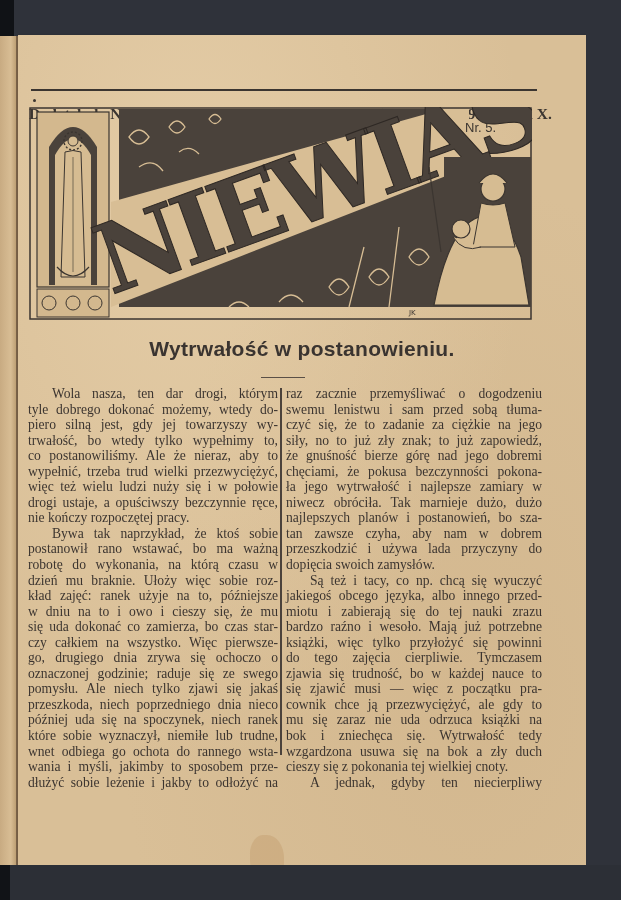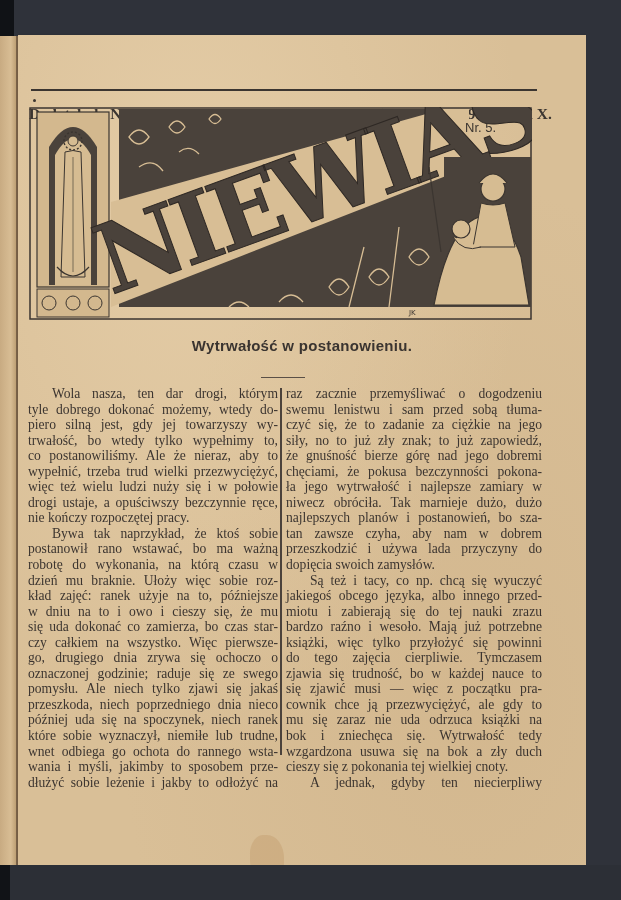--- a/index.html
+++ b/index.html
@@ -46,21 +46,21 @@
       position: absolute; left: 11px; top: 72px; width: 503px; height: 213px;
     }
     .masthead svg { width: 100%; height: 100%; display: block; }
     .issue-no {
       position: absolute; left: 447px; top: 85px;
       font-family: "Liberation Sans", sans-serif; font-weight: normal; font-size: 13px; color: #3b3530;
     }
 
     .article-title {
       position: absolute; left: 0; top: 302px; width: 568px; text-align: center;
-      font-family: "Liberation Sans", sans-serif; font-weight: bold; font-size: 15px; color: #3a3430;
+      font-family: "Liberation Sans", sans-serif; font-weight: bold; font-size: 21px; color: #3a3430;
       letter-spacing: 0.3px;
     }
     .title-rule { position: absolute; left: 243px; top: 342px; width: 44px; height: 1px; background: #5a4f46; }
 
     .col {
       position: absolute; top: 351px; font-family: "Liberation Serif", serif;
       font-size: 13.6px; line-height: 15.55px; color: #3c3530;
     }
     .col-left { left: 10px; width: 250px; }
     .col-right { left: 268px; width: 256px; }

